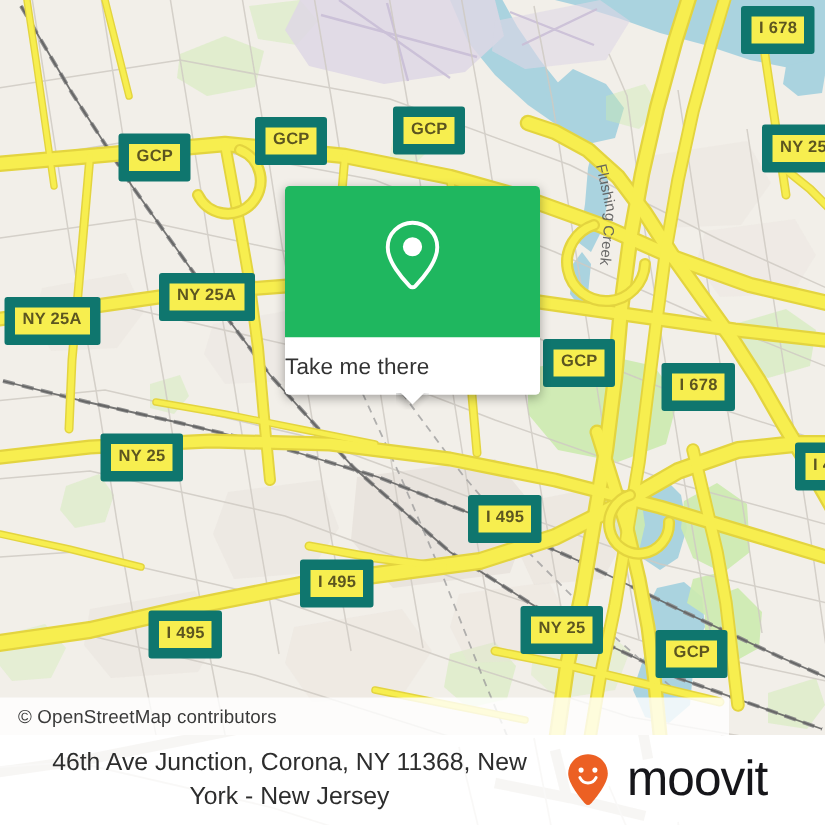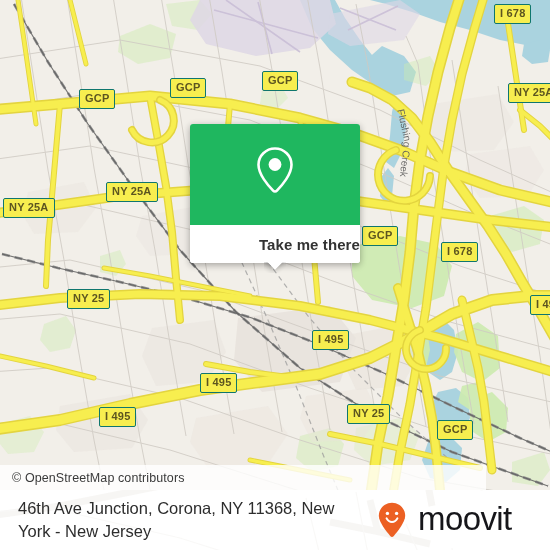--- a/index.html
+++ b/index.html
@@ -35,21 +35,21 @@
     position: absolute;
     left: 0;
     top: 0;
     display: block;
   }
 
   
   .shield {
     position: absolute;
     background: #f7ee4f;
-    border: 1px solid #0f766e;
+    border: 7px solid #0f766e;
     border-radius: 2px;
     color: #5c5520;
     font-family: "Liberation Sans", sans-serif;
     font-size: 11px;
     font-weight: bold;
     line-height: 1;
     padding: 3px 5px 4px 5px;
     white-space: nowrap;
     letter-spacing: .2px;
     box-sizing: border-box;
@@ -74,23 +74,22 @@
     align-items: center;
     justify-content: center;
   }
   .callout-pin svg { display: block; }
   .callout-bottom {
     height: 38px;
     background: #ffffff;
     border-radius: 0 0 3px 3px;
     display: flex;
     align-items: center;
-    justify-content: flex-end;
+    justify-content: flex-start;
     position: relative;
-    font-weight: bold;
   }
   .callout-label {
     font-size: 15px;
     color: #333333;
     letter-spacing: .1px;
   }
   .callout-tail {
     position: absolute;
     left: 50%;
     bottom: -10px;
@@ -136,20 +135,21 @@
     left: 0;
     top: 490px;
     width: 550px;
     height: 60px;
     background: #ffffff;
     display: flex;
     align-items: center;
     box-sizing: border-box;
     padding: 0 14px 0 18px;
     overflow: hidden;
+    text-align: center;
   }
   .footer-watermark {
     position: absolute;
     left: 0;
     top: -490px;
     opacity: .30;
     pointer-events: none;
   }
   .footer-address {
     position: relative;

